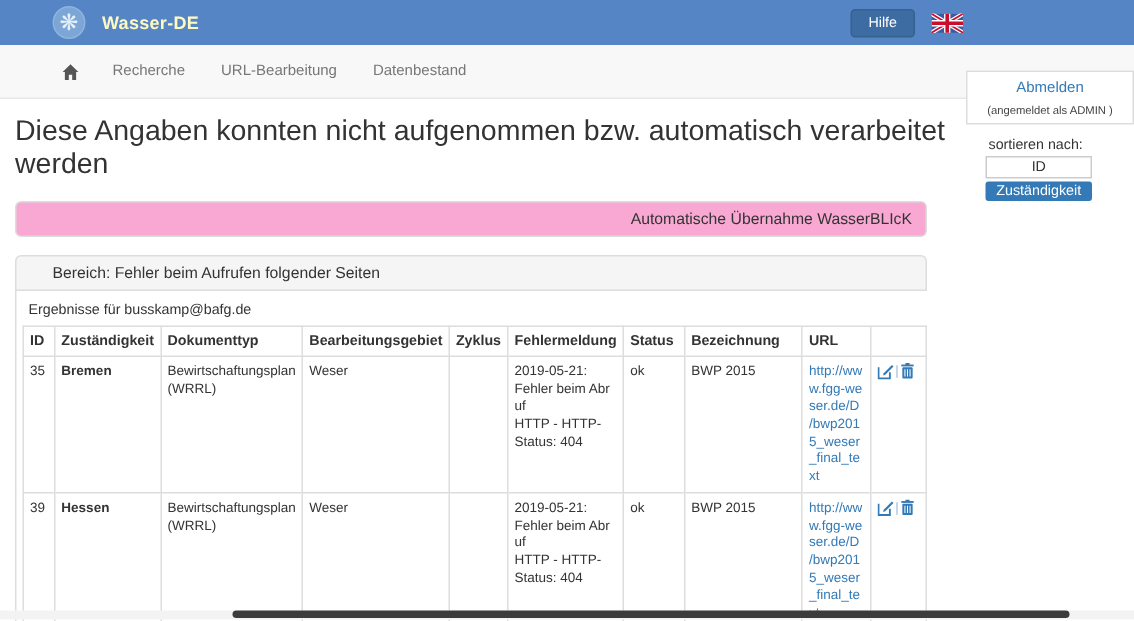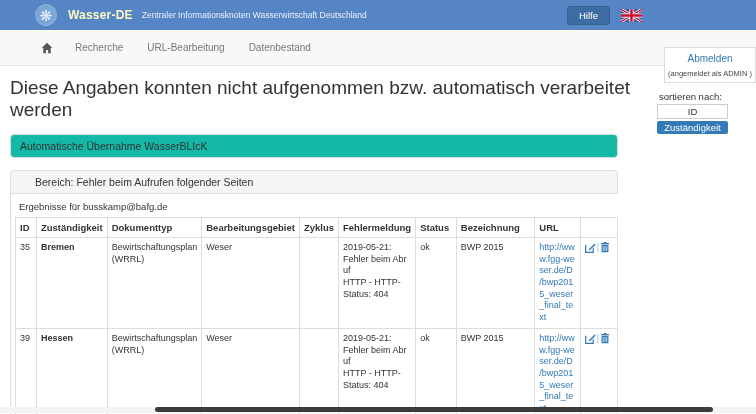--- a/index.html
+++ b/index.html
@@ -16,28 +16,28 @@
   .brand-sub { color:#eaf1fb; font-size:8.5px; margin-left:9px; }
   .help-btn { margin-left:auto; background:#3d6ca3; border:1px solid #35618f; color:#fff; font-size:9.5px;
               padding:3px 11px; border-radius:3px; cursor:pointer; }
   .flag { margin:0 114px 0 11px; width:21px; height:13px; display:block; }
   
   .navbar { height:36px; background:#f8f8f8; border-bottom:1px solid #e7e7e7; display:flex;
             align-items:center; padding-left:41px; }
   .nav-item { font-size:10px; color:#777; margin-right:24px; cursor:pointer; }
   .home-icon { width:12px; height:12px; margin-right:22px; display:block; cursor:pointer; }
   
-  .login-box { position:absolute; top:47px; right:0px; width:92px; border:1px solid #ddd;
+  .login-box { position:absolute; top:47px; right:0px; width:112px; border:1px solid #ddd;
                background:#fff; text-align:center; padding:5px 2px 4px; }
   .logout-link { color:#337ab7; font-size:10px; cursor:pointer; display:block; }
   .logged-as { font-size:7.5px; color:#444; margin-top:5px; }
   
   h1.page-title { font-size:19px; font-weight:400; color:#333; margin:11px 120px 13px 10px; }
-  .panel-bar { margin-left:10px; width:608px; background:#14b8a6; border:1px solid #ddd; border-radius:4px;
-               padding:5px 9px; font-size:10.5px; color:#333; }
+  .panel-bar { margin-left:10px; width:608px; background:#f9a8d4; border:1px solid #ddd; border-radius:4px;
+               padding:5px 9px; font-size:10.5px; color:#333;text-align:right; }
   .sort-box { position:absolute; top:91px; right:28px; width:71px; text-align:center; }
   .sort-label { font-size:9.5px; color:#333; text-align:left; padding-left:2px; }
   .sort-id { border:1px solid #ccc; background:#fff; font-size:9.5px; padding:1px 0; margin-top:2px; cursor:pointer; }
   .sort-zust { background:#337ab7; color:#fff; border-radius:2px; font-size:9.5px; padding:1px 0; margin-top:2px; cursor:pointer; }
   
   .section { margin:12px 0 0 10px; width:608px; }
   .section-head { background:#f5f5f5; border:1px solid #ddd; border-radius:4px 4px 0 0;
                   padding:5px 24px; font-size:10.5px; color:#333; }
   .section-body { border-left:1px solid #ddd; padding:7px 0 0 4px; }
   .info-line { font-size:9.5px; color:#333; margin:1px 0 3px 4px; }
@@ -58,21 +58,20 @@
   
   .hscroll-track { position:absolute; left:0; top:407px; width:756px; height:6px; background:#f3f3f3; }
   .hscroll-thumb { position:absolute; left:155px; top:407px; width:558px; height:5px; background:#3c3c3c; border-radius:3px; cursor:grab; }
 </style>
 </head>
 <body>
 
 <div class="topbar">
   <div class="logo">❋</div>
   <span class="brand">Wasser-DE</span>
-  <span class="brand-sub">Zentraler Informationsknoten Wasserwirtschaft Deutschland</span>
   <button class="help-btn">Hilfe</button>
   <svg class="flag" viewBox="0 0 60 36">
     <rect width="60" height="36" fill="#3d59a1"></rect>
     <path d="M0,0 60,36 M60,0 0,36" stroke="#fff" stroke-width="8"></path>
     <path d="M0,0 60,36 M60,0 0,36" stroke="#c8102e" stroke-width="3.5"></path>
     <path d="M30,0 V36 M0,18 H60" stroke="#fff" stroke-width="12"></path>
     <path d="M30,0 V36 M0,18 H60" stroke="#c8102e" stroke-width="7"></path>
   </svg>
 </div>
 

